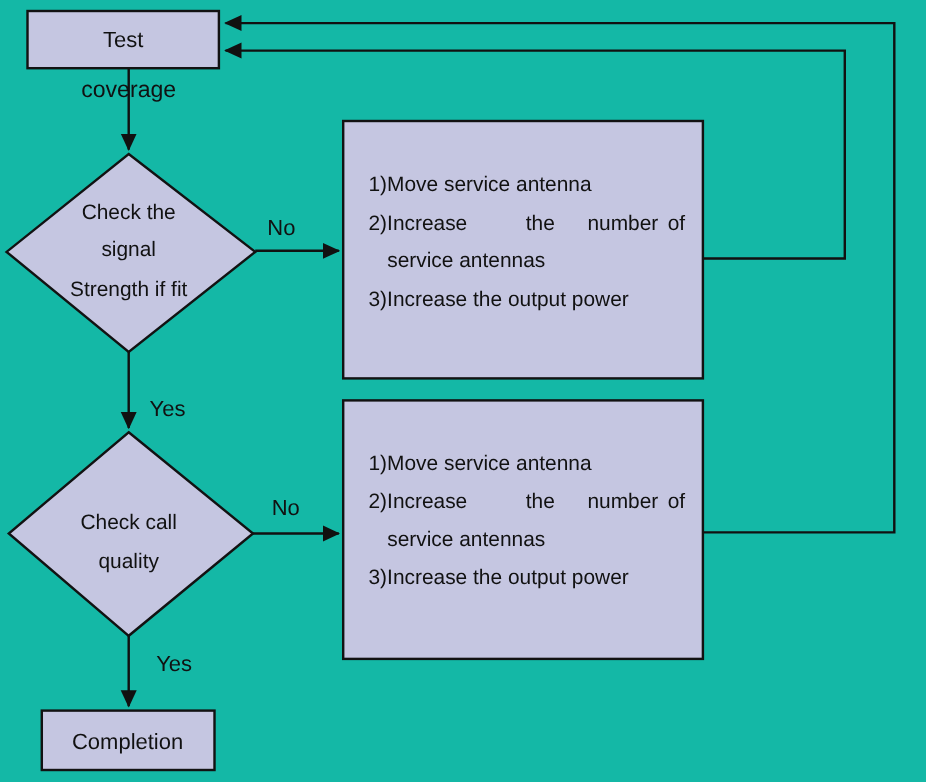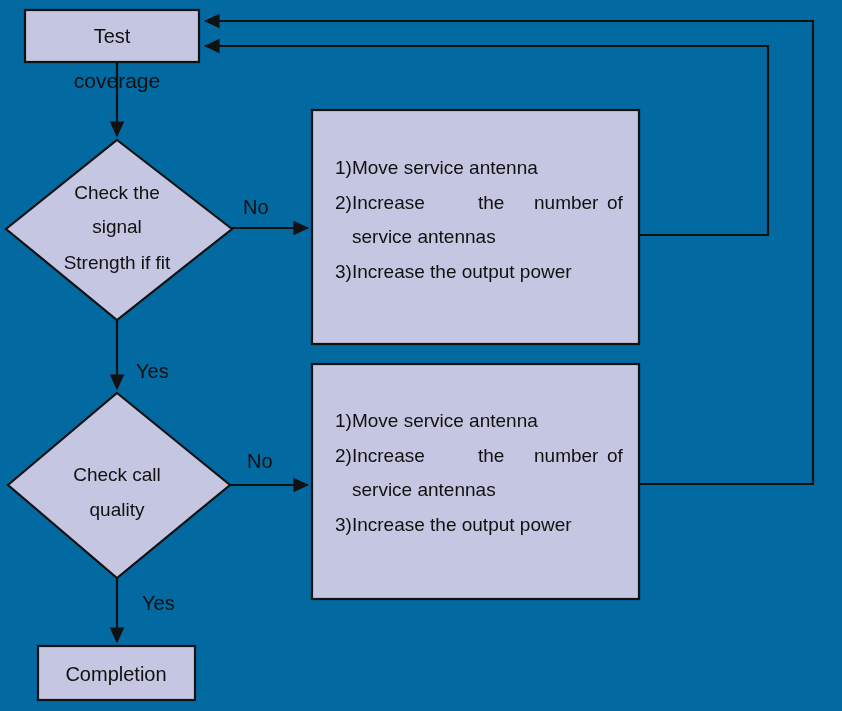--- a/index.html
+++ b/index.html
@@ -7,21 +7,21 @@
     padding: 0;
     background: #ffffff;
   }
   body {
     font-family: "Liberation Sans", sans-serif;
   }
   #flowchart-root {
     position: relative;
     width: 842px;
     height: 711px;
-    background: #0369a1;
+    background: #14b8a6;
     overflow: hidden;
   }
   svg.flow-canvas {
     position: absolute;
     top: 0;
     left: 0;
     width: 842px;
     height: 711px;
   }
   .node-fill {

